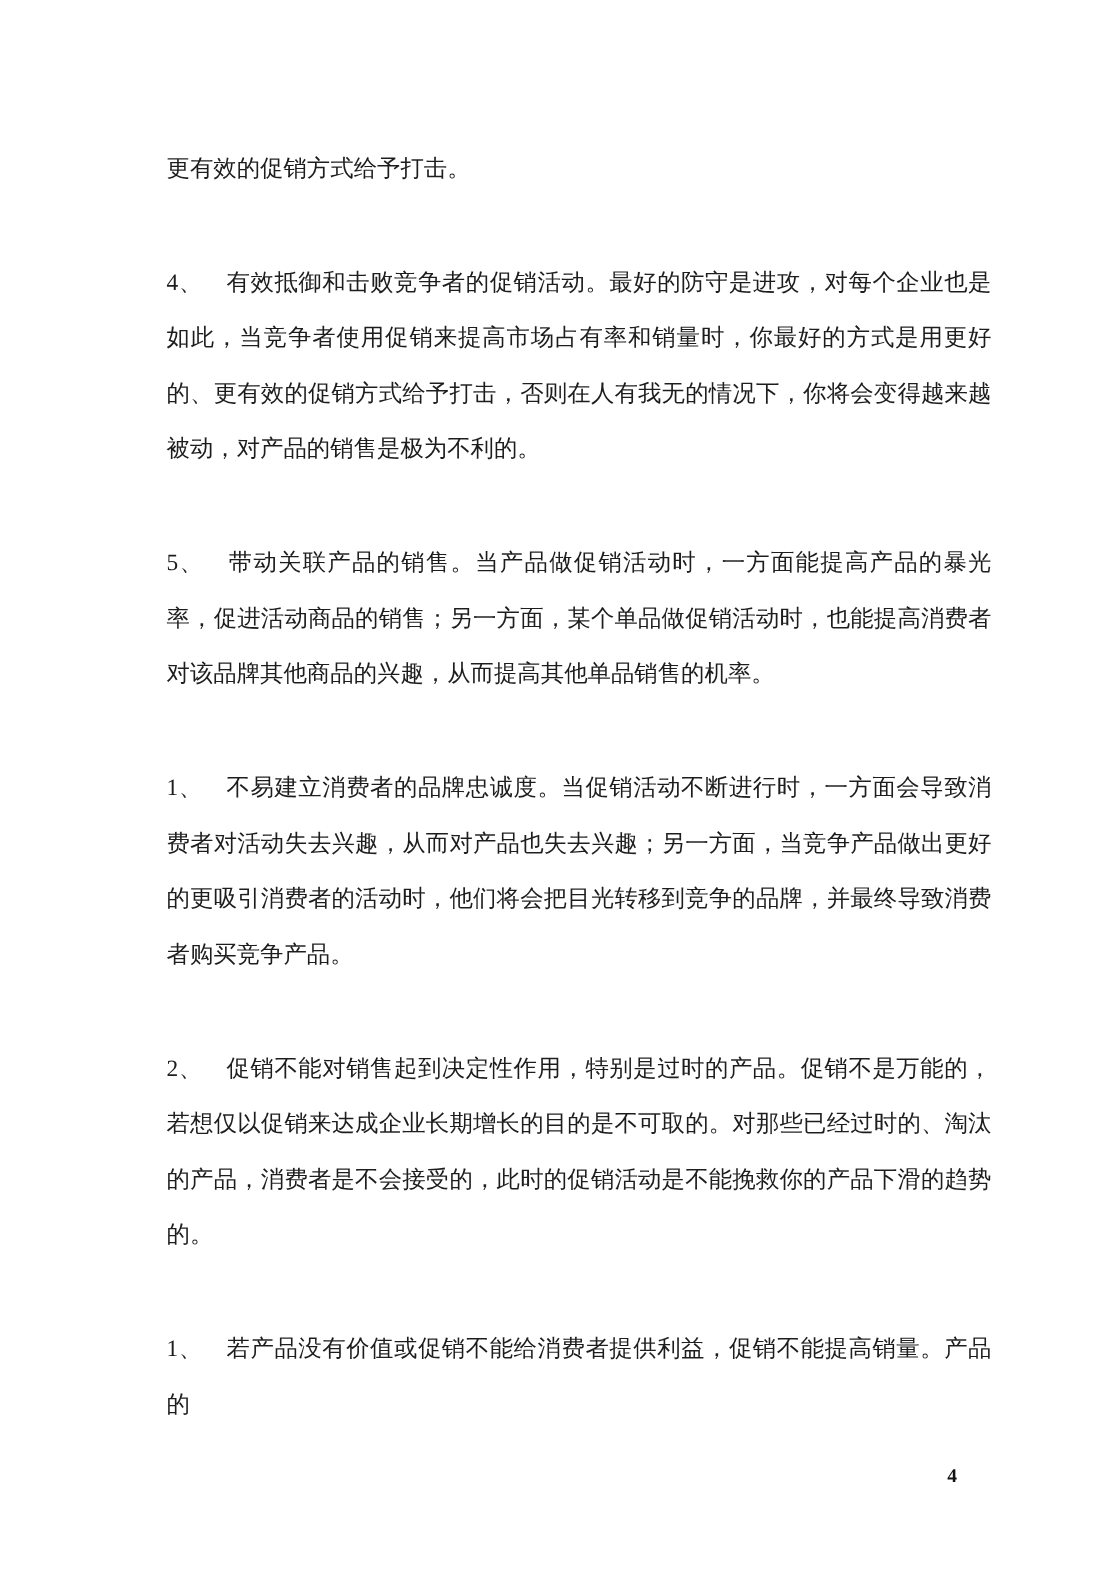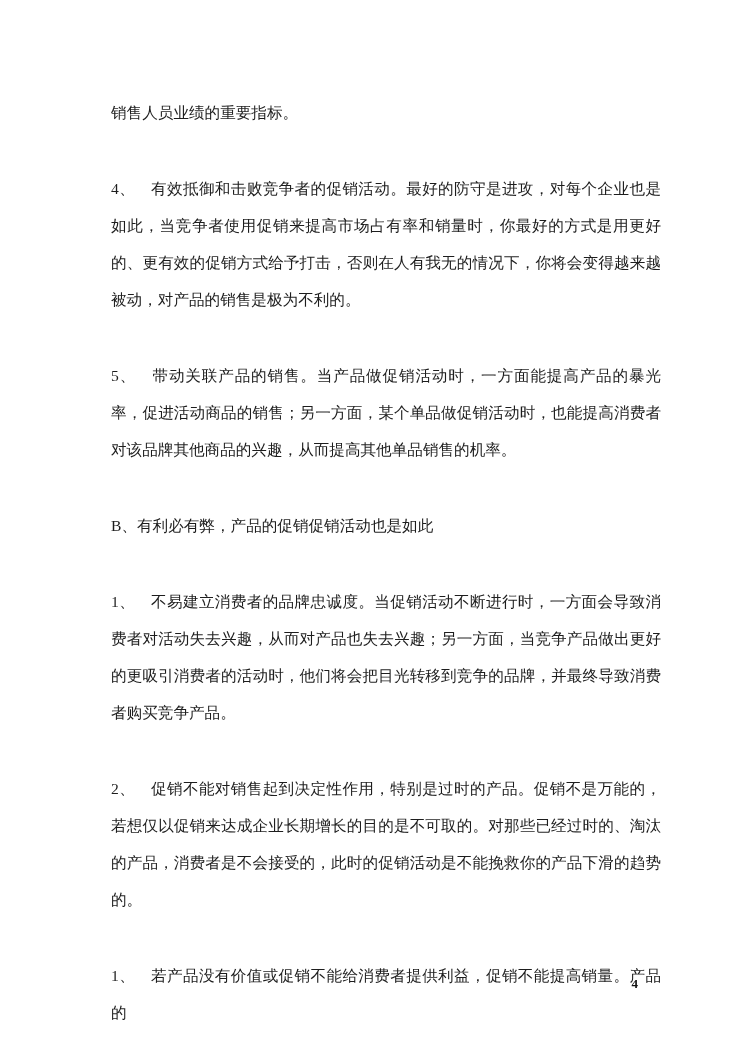--- a/index.html
+++ b/index.html
@@ -50,24 +50,23 @@
     font-weight: bold;
     line-height: 16px;
     color: #111111;
   }
 </style>
 </head>
 <body>
 
 <div class="page">
   <div class="content">
-    <p>销售人员业绩的重要指标。</p>
+    <p>更有效的促销方式给予打击。</p>
     <p>4、　有效抵御和击败竞争者的促销活动。最好的防守是进攻，对每个企业也是如此，当竞争者使用促销来提高市场占有率和销量时，你最好的方式是用更好的、更有效的促销方式给予打击，否则在人有我无的情况下，你将会变得越来越被动，对产品的销售是极为不利的。</p>
     <p>5、　带动关联产品的销售。当产品做促销活动时，一方面能提高产品的暴光率，促进活动商品的销售；另一方面，某个单品做促销活动时，也能提高消费者对该品牌其他商品的兴趣，从而提高其他单品销售的机率。</p>
-    <p>B、有利必有弊，产品的促销促销活动也是如此</p>
     <p>1、　不易建立消费者的品牌忠诚度。当促销活动不断进行时，一方面会导致消费者对活动失去兴趣，从而对产品也失去兴趣；另一方面，当竞争产品做出更好的更吸引消费者的活动时，他们将会把目光转移到竞争的品牌，并最终导致消费者购买竞争产品。</p>
     <p>2、　促销不能对销售起到决定性作用，特别是过时的产品。促销不是万能的，若想仅以促销来达成企业长期增长的目的是不可取的。对那些已经过时的、淘汰的产品，消费者是不会接受的，此时的促销活动是不能挽救你的产品下滑的趋势的。</p>
     <p>1、　若产品没有价值或促销不能给消费者提供利益，促销不能提高销量。产品的</p>
   </div>
 
   <div class="footer">
     <span>4</span>
   </div>
 </div>
 

